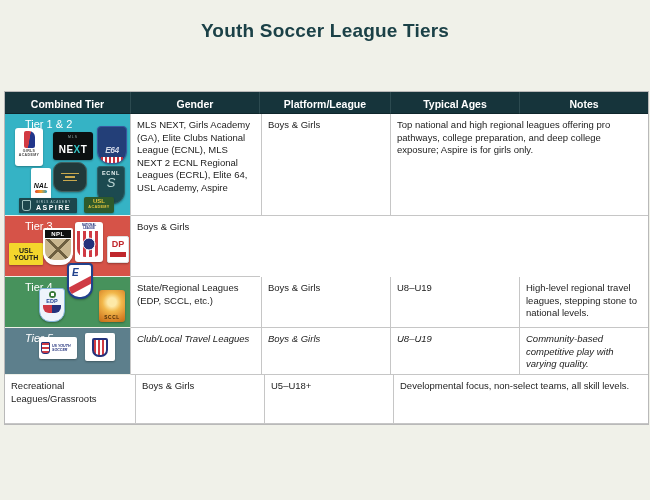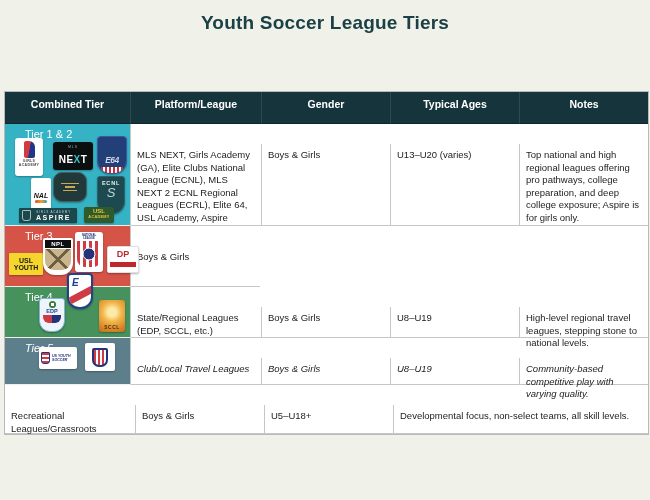--- a/index.html
+++ b/index.html
@@ -3,39 +3,39 @@
 <meta charset="utf-8">
 <style>
   html,body{margin:0;padding:0;}
   body{
     width:650px;height:500px;position:relative;
     background:#f0f1e9;
     font-family:"Liberation Sans",sans-serif;
     overflow:hidden;
   }
   .title{
-    position:absolute;top:12px;left:0;right:0;
+    position:absolute;top:20px;left:0;right:0;
     text-align:center;font-size:19px;font-weight:bold;
     color:#1b4147;letter-spacing:.2px;
   }
   .tbl{
     position:absolute;left:4px;top:91px;width:643px;
     border:1px solid #b9b9b9;background:#fff;
   }
   .row{display:flex;}
   .cell{box-sizing:border-box;border-right:1px solid #c6c6c6;border-bottom:1px solid #c6c6c6;}
   .row .cell:last-child{border-right:none;}
   .c1{width:126px;}.c2{width:131px;}.c3{width:129px;}.c4{width:129px;}.c5{flex:1;}
   .hdr .cell{
     background:#16343b;color:#fff;font-size:10.5px;font-weight:bold;
-    text-align:center;padding-top:6px;height:32px;
+    text-align:center;padding-top:6px;height:22px;
     border-right:1px solid #2c4a50;border-bottom:1px solid #0e262b;
   }
   .r1{height:102px;}.r2{height:61px;}.r3{height:51px;}.r4{height:47px;font-style:italic;}.r5{height:49px;}
-  .txt{background:#fff;font-size:9.5px;color:#1c1c1c;padding:5px 6px;line-height:1.32;margin-top:20px;}
+  .txt{background:#fff;font-size:9.5px;color:#1c1c1c;padding:5px 6px;line-height:1.32;}
   .tier-cell{position:relative;color:#fff;border-bottom:1px solid #eef0e8;overflow:visible;}
   .tier-label{position:absolute;top:4px;left:20px;font-size:11px;}
   .logo{position:absolute;overflow:hidden;box-shadow:0 1px 2px rgba(0,0,0,.3);}
   
   .lg-ga{left:10px;top:14px;width:28px;height:38px;background:#fff;border-radius:3px;text-align:center;}
   .lg-ga .fig{width:11px;height:17px;margin:3px auto 1px;background:linear-gradient(100deg,#d23a43 48%,#21368b 52%);border-radius:2px 6px 2px 2px;}
   .lg-ga .cap{font-size:3.5px;color:#444;letter-spacing:.4px;font-weight:bold;line-height:1.2;}
   .lg-mls{left:48px;top:18px;width:40px;height:28px;background:#0c0f10;border-radius:3px;color:#fff;text-align:center;padding-top:3px;box-sizing:border-box;}
   .lg-mls .tag{font-size:3.5px;color:#8fa6a6;letter-spacing:1px;display:block;}
   .lg-mls .word{font-size:10px;font-weight:900;letter-spacing:.5px;line-height:1.2;}
@@ -66,21 +66,21 @@
   .usly{font-size:7px;font-weight:900;color:#1a1a1a;line-height:1.05;}
   .lg-npl{left:38px;top:12px;width:30px;height:37px;background:#fff;border-radius:2px 2px 12px 12px;padding:2px;box-sizing:border-box;}
   .nplband{background:#101010;color:#fff;font-size:6px;font-weight:900;text-align:center;letter-spacing:.5px;padding:1px 0;}
   .nplbody{height:21px;margin-top:1px;border-radius:0 0 9px 9px;background:
     linear-gradient(45deg,transparent 46%,#6e5f40 46% 54%,transparent 54%),
     linear-gradient(-45deg,transparent 46%,#6e5f40 46% 54%,transparent 54%),#c9b68f;}
   .lg-usysnl{left:70px;top:6px;width:28px;height:40px;background:#fff;border-radius:3px;padding:2px;box-sizing:border-box;text-align:center;}
   .usysnl-top{font-size:2.8px;color:#22307a;font-weight:800;line-height:1.1;}
   .usysnl-body{margin-top:1px;height:26px;background:repeating-linear-gradient(90deg,#cf3a44 0 3px,#fff 3px 6px);position:relative;border-radius:0 0 8px 8px;}
   .usysnl-ball{position:absolute;left:50%;top:50%;transform:translate(-50%,-50%);width:11px;height:11px;border-radius:50%;background:#24327c;border:1px solid #fff;}
-  .lg-dp{left:102px;top:20px;width:32px;height:27px;background:#fff;border:1px solid #e0e0e0;border-radius:2px;text-align:center;box-sizing:border-box;}
+  .lg-dp{left:102px;top:20px;width:22px;height:27px;background:#fff;border:1px solid #e0e0e0;border-radius:2px;text-align:center;box-sizing:border-box;}
   .dpword{font-size:9px;font-weight:900;color:#c0272d;line-height:1.3;margin-top:2px;}
   .dpband{height:5px;background:#c0272d;margin:1px 2px 0;}
   
   .lg-edp{left:34px;top:11px;width:26px;height:34px;background:#eef4fb;border:1px solid #7fb3d8;border-radius:3px 3px 11px 11px;text-align:center;box-sizing:border-box;}
   .edpball{width:7px;height:7px;background:radial-gradient(#fff 35%,#3a7a3a 40%);border-radius:50%;margin:2px auto 0;}
   .edpword{font-size:5.5px;font-weight:900;color:#1d3f8f;}
   .edpbot{height:8px;margin:1px 3px 0;background:linear-gradient(90deg,#cf3a44 50%,#24327c 50%);border-radius:0 0 6px 6px;}
   .lg-ea{left:62px;top:-14px;width:26px;height:36px;background:#fff;border:2px solid #20418c;border-radius:4px 4px 12px 12px;box-sizing:border-box;z-index:5;}
   .eabar{position:absolute;left:-6px;top:15px;width:42px;height:7px;background:#cf3a44;transform:rotate(-28deg);}
   .eaE{position:absolute;left:3px;top:2px;font-size:10px;font-weight:900;color:#20418c;font-style:italic;}
@@ -103,22 +103,22 @@
 </style>
 </head>
 <body>
 
 <div class="title">Youth Soccer League Tiers</div>
 
 <div class="tbl">
 
   <div class="row hdr">
     <div class="cell c1">Combined Tier</div>
+    <div class="cell c3">Gender</div>
     <div class="cell c2">Platform/League</div>
-    <div class="cell c3">Gender</div>
     <div class="cell c4">Typical Ages</div>
     <div class="cell c5">Notes</div>
   </div>
 
   <div class="row r1">
     <div class="cell c1 tier-cell" style="background-color: rgb(53, 179, 197);">
       <span class="tier-label">Tier 1 &amp; 2</span>
       <div class="logo lg-ga">
         <div class="fig"></div>
         <div class="cap">GIRLS ACADEMY</div>
@@ -152,21 +152,20 @@
           <span class="asp-main">ASPIRE</span>
         </div>
       </div>
       <div class="logo lg-uslac">
         <span class="uslac1">USL</span>
         <span class="uslac2">ACADEMY</span>
       </div>
     </div>
     <div class="cell c2 txt">MLS NEXT, Girls Academy (GA), Elite Clubs National League (ECNL), MLS NEXT 2 ECNL Regional Leagues (ECRL), Elite 64, USL Academy, Aspire</div>
     <div class="cell c3 txt">Boys &amp; Girls</div>
-    <div class="cell c4 txt">U13–U20 (varies)</div>
     <div class="cell c5 txt">Top national and high regional leagues offering pro pathways, college preparation, and deep college exposure; Aspire is for girls only.</div>
   </div>
 
   <div class="row r2">
     <div class="cell c1 tier-cell" style="background-color: rgb(214, 83, 72);">
       <span class="tier-label">Tier 3</span>
       <div class="logo lg-uslyouth">
         <div class="usly">USL</div>
         <div class="usly">YOUTH</div>
       </div>

